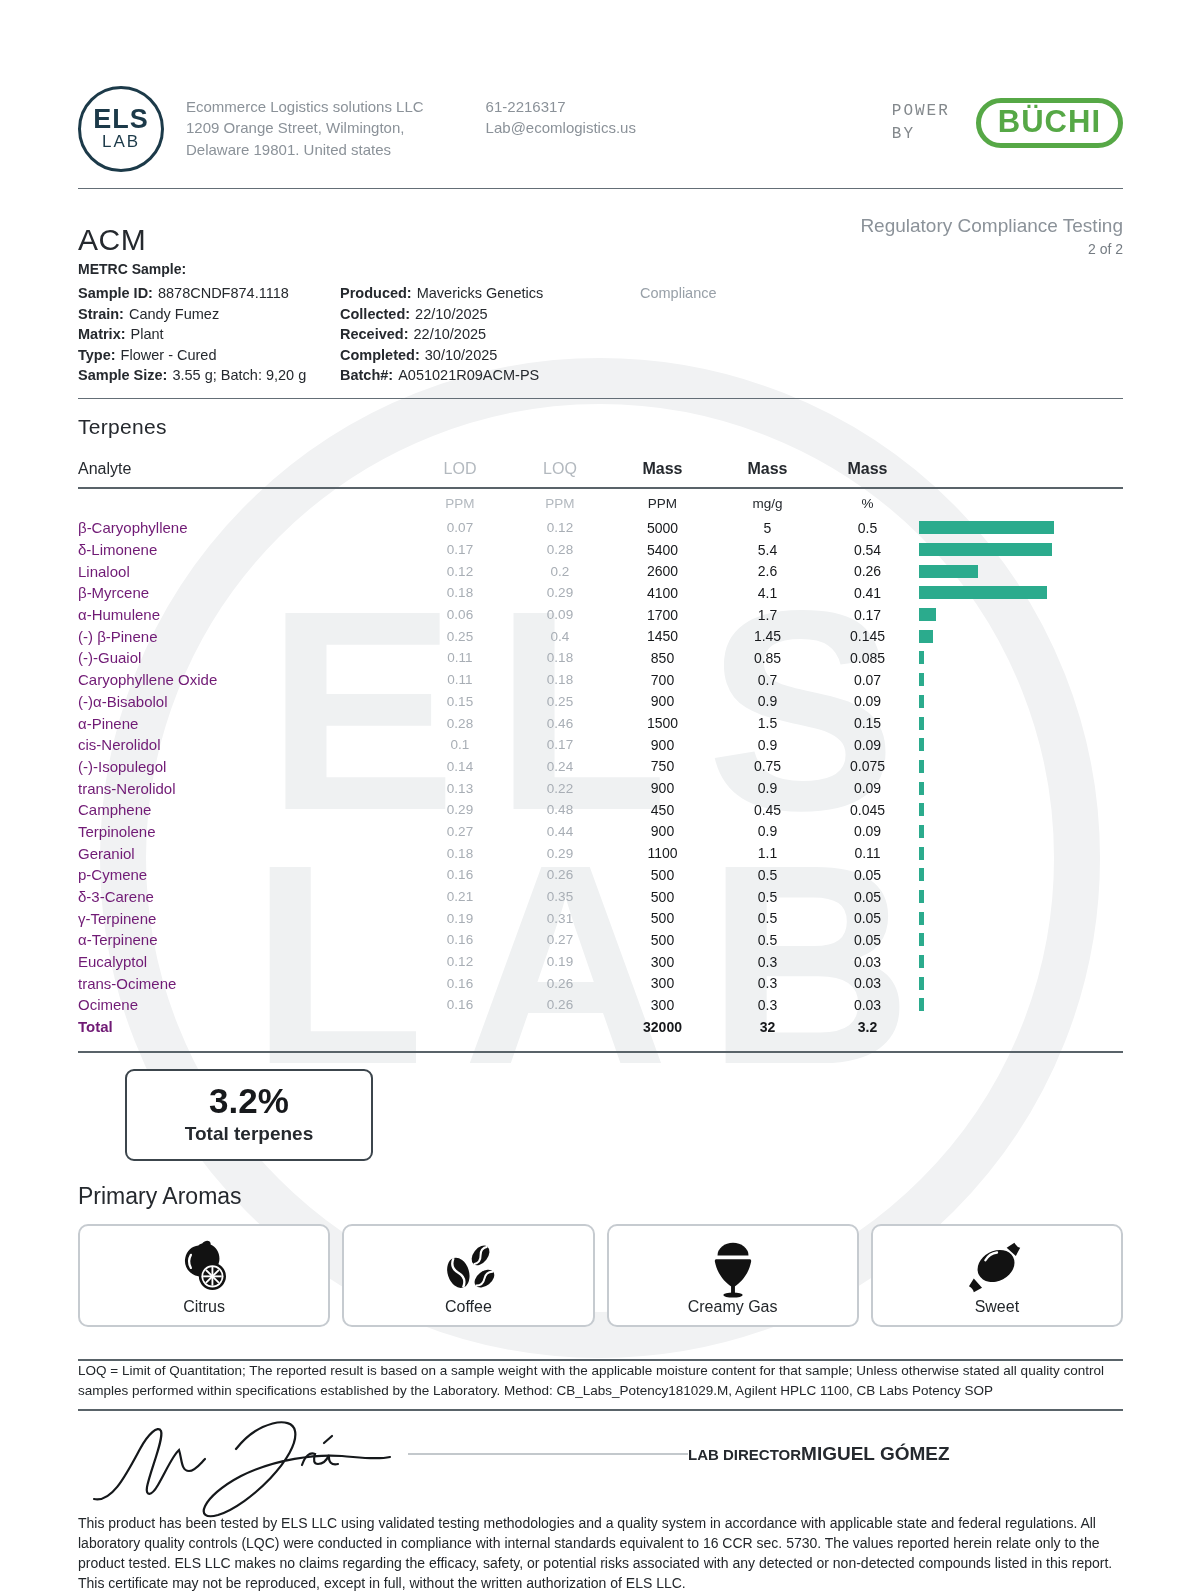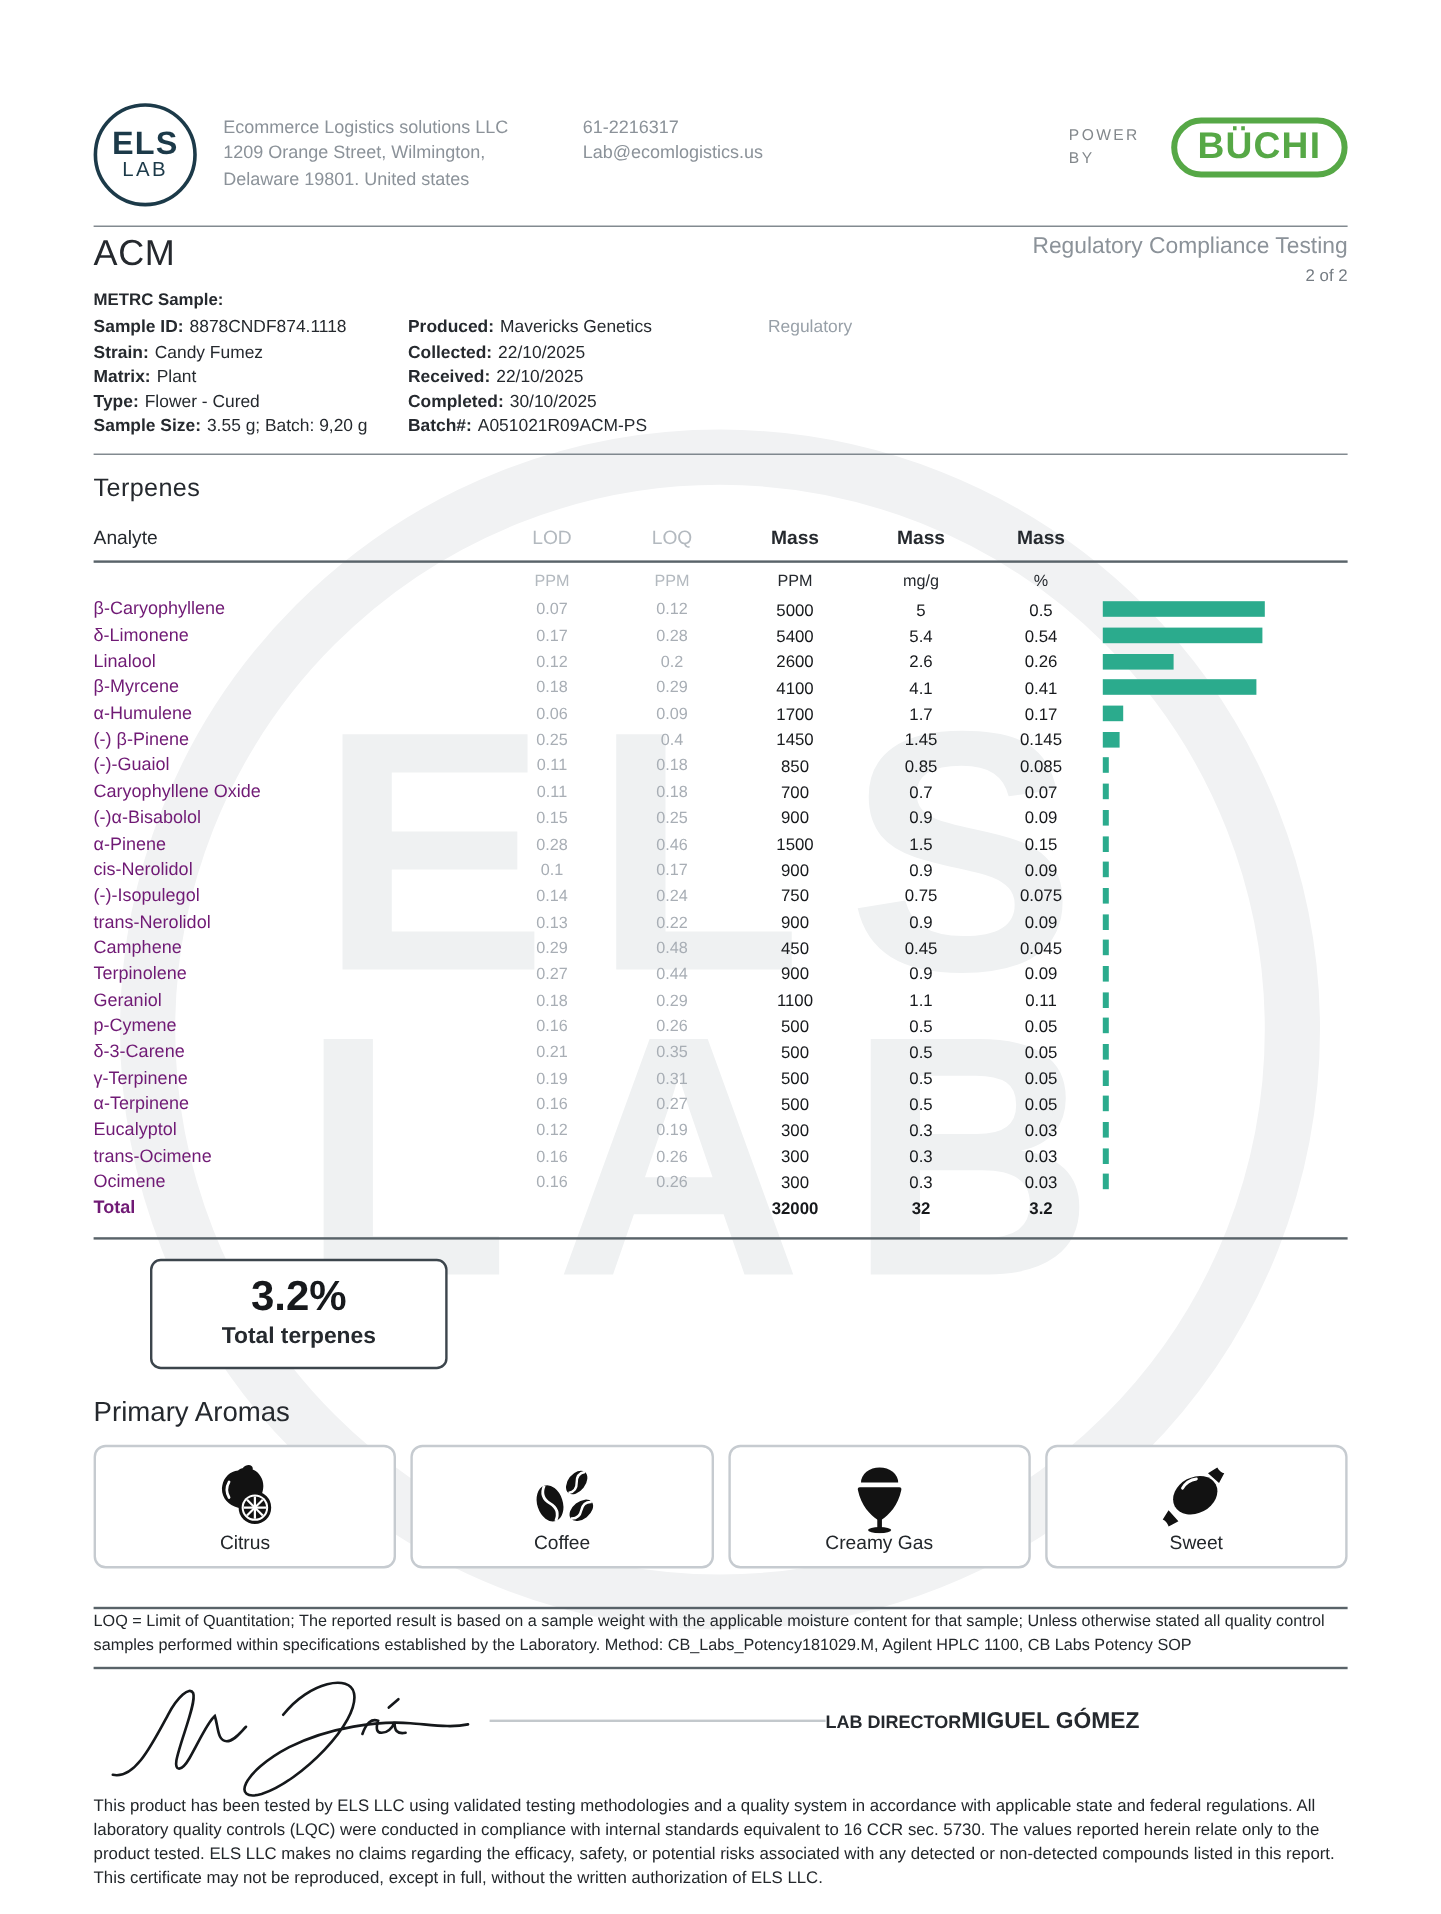--- a/index.html
+++ b/index.html
@@ -18,30 +18,30 @@
   
   .header { display:flex; align-items:flex-start; }
   .logo { width:86px; height:86px; border:3px solid #1c3a49; border-radius:50%;
           display:flex; flex-direction:column; align-items:center; justify-content:center;
           color:#1c3a49; flex:0 0 auto; }
   .logo-els { font-size:27px; font-weight:800; letter-spacing:1px; line-height:1; }
   .logo-lab { font-size:17px; font-weight:500; letter-spacing:2px; line-height:1.1; }
   .company { margin-left:22px; margin-top:10px; font-size:15px; color:#8b9299; line-height:1.42; }
   .contact { margin-left:62px; margin-top:10px; font-size:15px; color:#8b9299; line-height:1.42; }
   .hdr-right { margin-left:auto; display:flex; align-items:center; margin-top:12px; }
-  .powerby { font-size:13px; color:#83888c; letter-spacing:2px; line-height:1.45; margin-right:26px; }
+  .powerby { font-size:16px; color:#83888c; letter-spacing:2px; line-height:1.45; margin-right:26px;font-family:Liberation Mono, monospace; }
   .buchi { border:5px solid #56A846; border-radius:40px; padding:1px 17px 3px 17px;
            color:#56A846; font-weight:800; font-size:31px; letter-spacing:1px; }
 
   .rule-1 { border:none; border-top:1px solid #646e76; }
   .rule-2 { border:none; border-top:2px solid #596369; }
   .hdr-rule { margin-top:16px; }
 
   
-  .title-row { display:flex; justify-content:space-between; align-items:flex-start; margin-top:6px; }
+  .title-row { display:flex; justify-content:space-between; align-items:flex-end; margin-top:26px; }
   .client { font-size:30px; font-weight:500; color:#25292e; letter-spacing:0.5px; }
   .title-right { text-align:right; }
   .report-title { font-size:19px; color:#8b9299; }
   .page-num { font-size:14px; color:#757c83; margin-top:4px; }
   .metrc { font-size:14px; font-weight:700; margin-top:4px; }
   .meta { display:grid; grid-template-columns:262px 300px 1fr; margin-top:8px; }
   .meta-row { height:20.6px; font-size:14.5px; white-space:nowrap; }
   .meta-label { font-weight:700; margin-right:5px; }
   .distributor { font-size:14.5px; color:#98a0a8; }
   .meta-rule { margin-top:10px; }
@@ -179,21 +179,21 @@
 
           <div class="meta-row">
             <span class="meta-label">Completed:</span><span class="meta-value">30/10/2025</span>
           </div>
 
           <div class="meta-row">
             <span class="meta-label">Batch#:</span><span class="meta-value">A051021R09ACM-PS</span>
           </div>
         </div>
       <div>
-        <div class="meta-row distributor">Regulatory</div>
+        <div class="meta-row distributor">Compliance</div>
       </div>
     </div>
 
     <hr class="rule-1 meta-rule">
 
     <div class="section-title">Terpenes</div>
 
     <div class="t-grid t-head">
       <div class="th-analyte">Analyte</div>
       <div class="th-gray">LOD</div>

